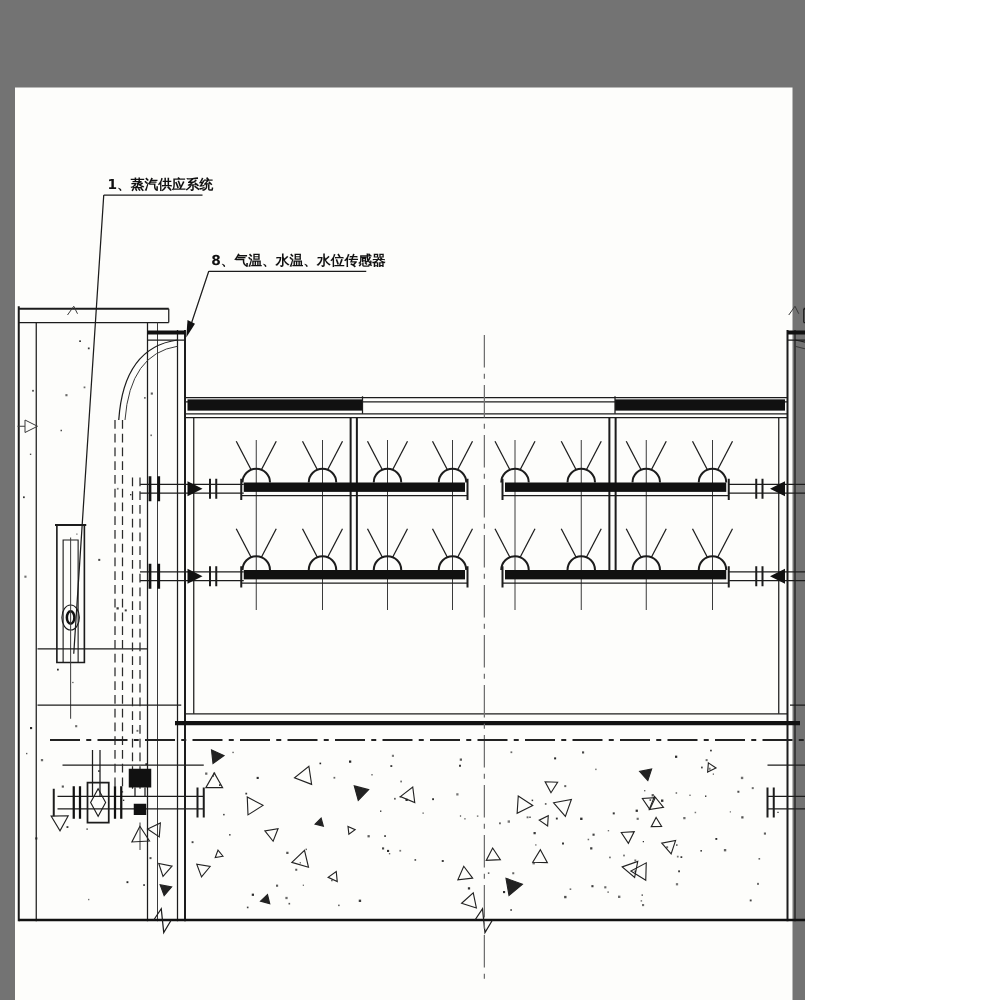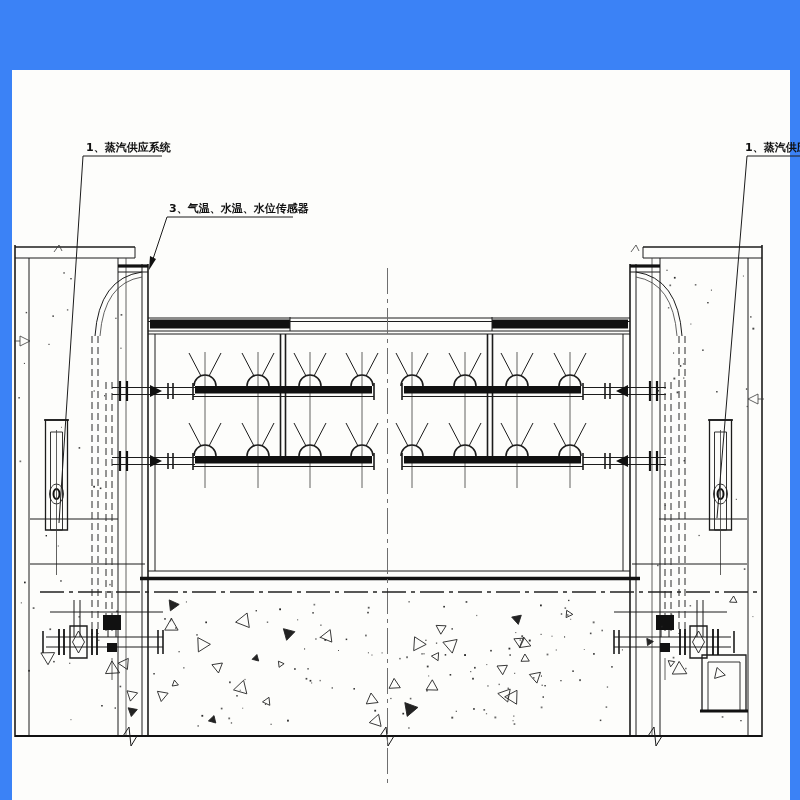--- a/index.html
+++ b/index.html
@@ -1,16 +1,16 @@
 <!DOCTYPE html>
 <html><head>
 <meta charset="utf-8">
 <style>
   html,body{margin:0;padding:0;}
-  #stage{position:relative;width:800px;height:800px;background:#3b82f6;overflow:hidden;
+  #stage{position:relative;width:644px;height:800px;background:#737373;overflow:hidden;
          font-family:"DejaVu Sans","Liberation Sans",sans-serif;}
   #paper{position:absolute;left:12px;top:70px;right:10px;bottom:0;background:#fdfdfb;}
   svg{position:absolute;left:0;top:0;}
   svg *{vector-effect:non-scaling-stroke;}
   .ln  {stroke:#1c1c1c;stroke-width:1;fill:none;}
   .ln2 {stroke:#1c1c1c;stroke-width:1.6;fill:none;}
   .ln3 {stroke:#111;stroke-width:3.2;fill:none;}
   .thin{stroke:#3a3a3a;stroke-width:.8;fill:none;}
   .dash{stroke:#2a2a2a;stroke-width:1;fill:none;stroke-dasharray:7 4;}
   .cl  {stroke:#6f6f6f;stroke-width:1;fill:none;stroke-dasharray:26 5 4 5;}
@@ -459,15 +459,15 @@
 
     <g>
       <path class="ln" d="M83,156 H162 M83,156 L59,523"></path>
       <path class="ln" d="M167,217 H293 M167,217 L152,262"></path>
       <polygon points="149,270 156,259 150,256" fill="#111"></polygon>
       <path class="ln" d="M747,156 H800 M747,156 L717,518"></path>
     </g>
   </svg>
 
   <div class="callout" style="left:86px;top:140px;">1、蒸汽供应系统</div>
-  <div class="callout" style="left:169px;top:201px;">3、气温、水温、水位传感器</div>
+  <div class="callout" style="left:169px;top:201px;">8、气温、水温、水位传感器</div>
   <div class="callout" style="left:745px;top:140px;width:55px;overflow:hidden;">1、蒸汽供应系统</div>
 </div>
 
 </body></html>

